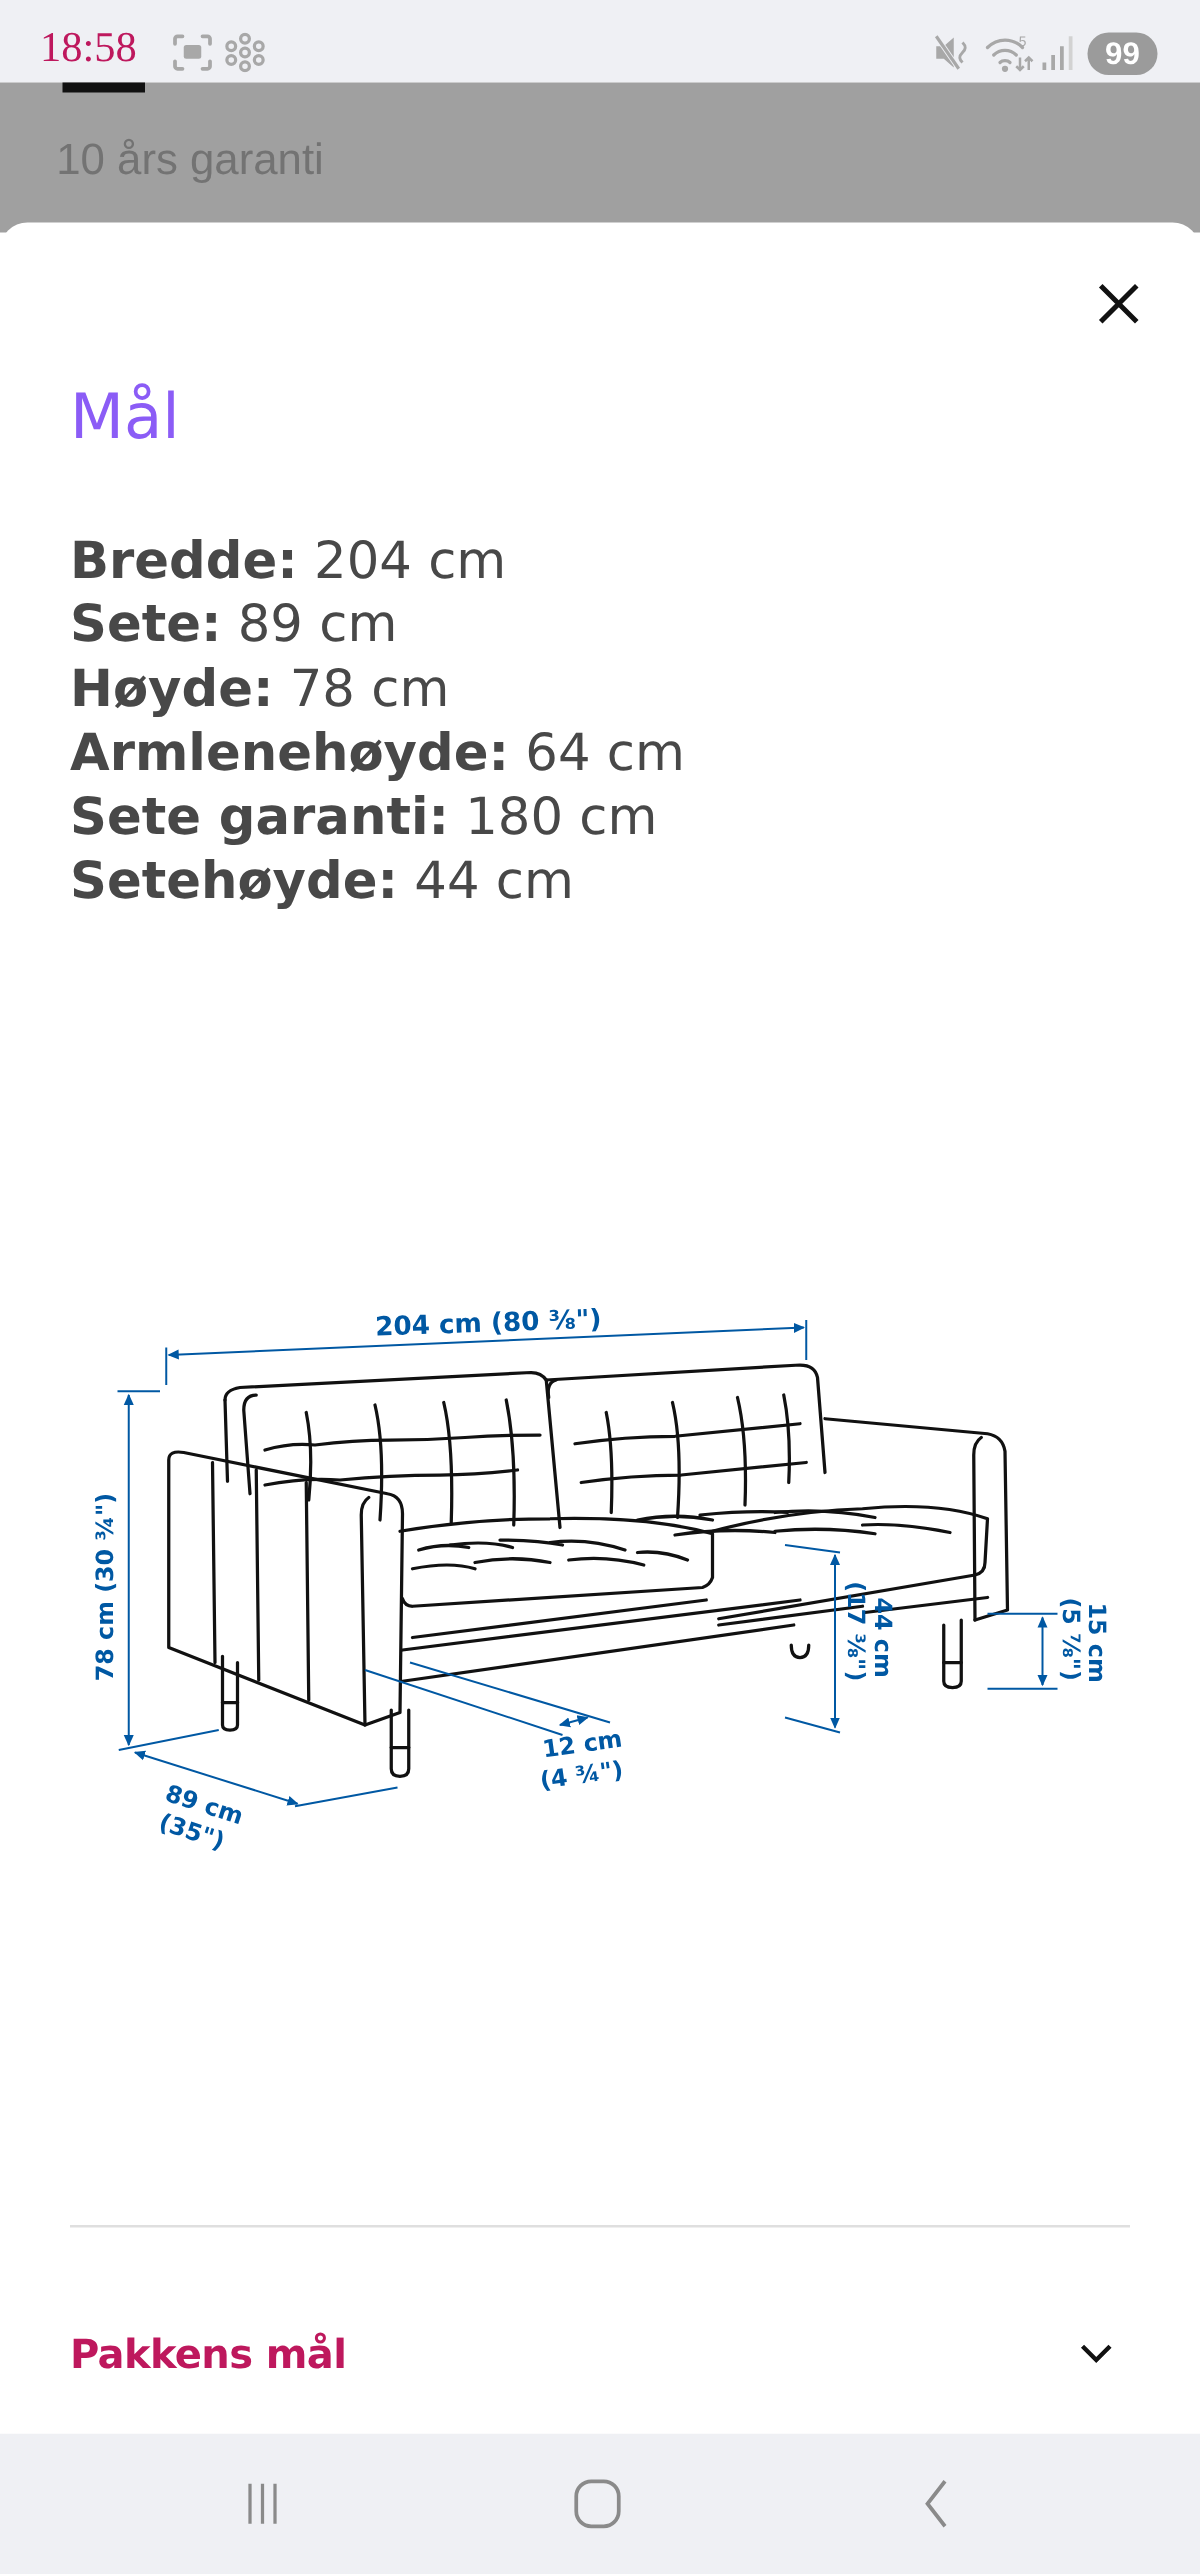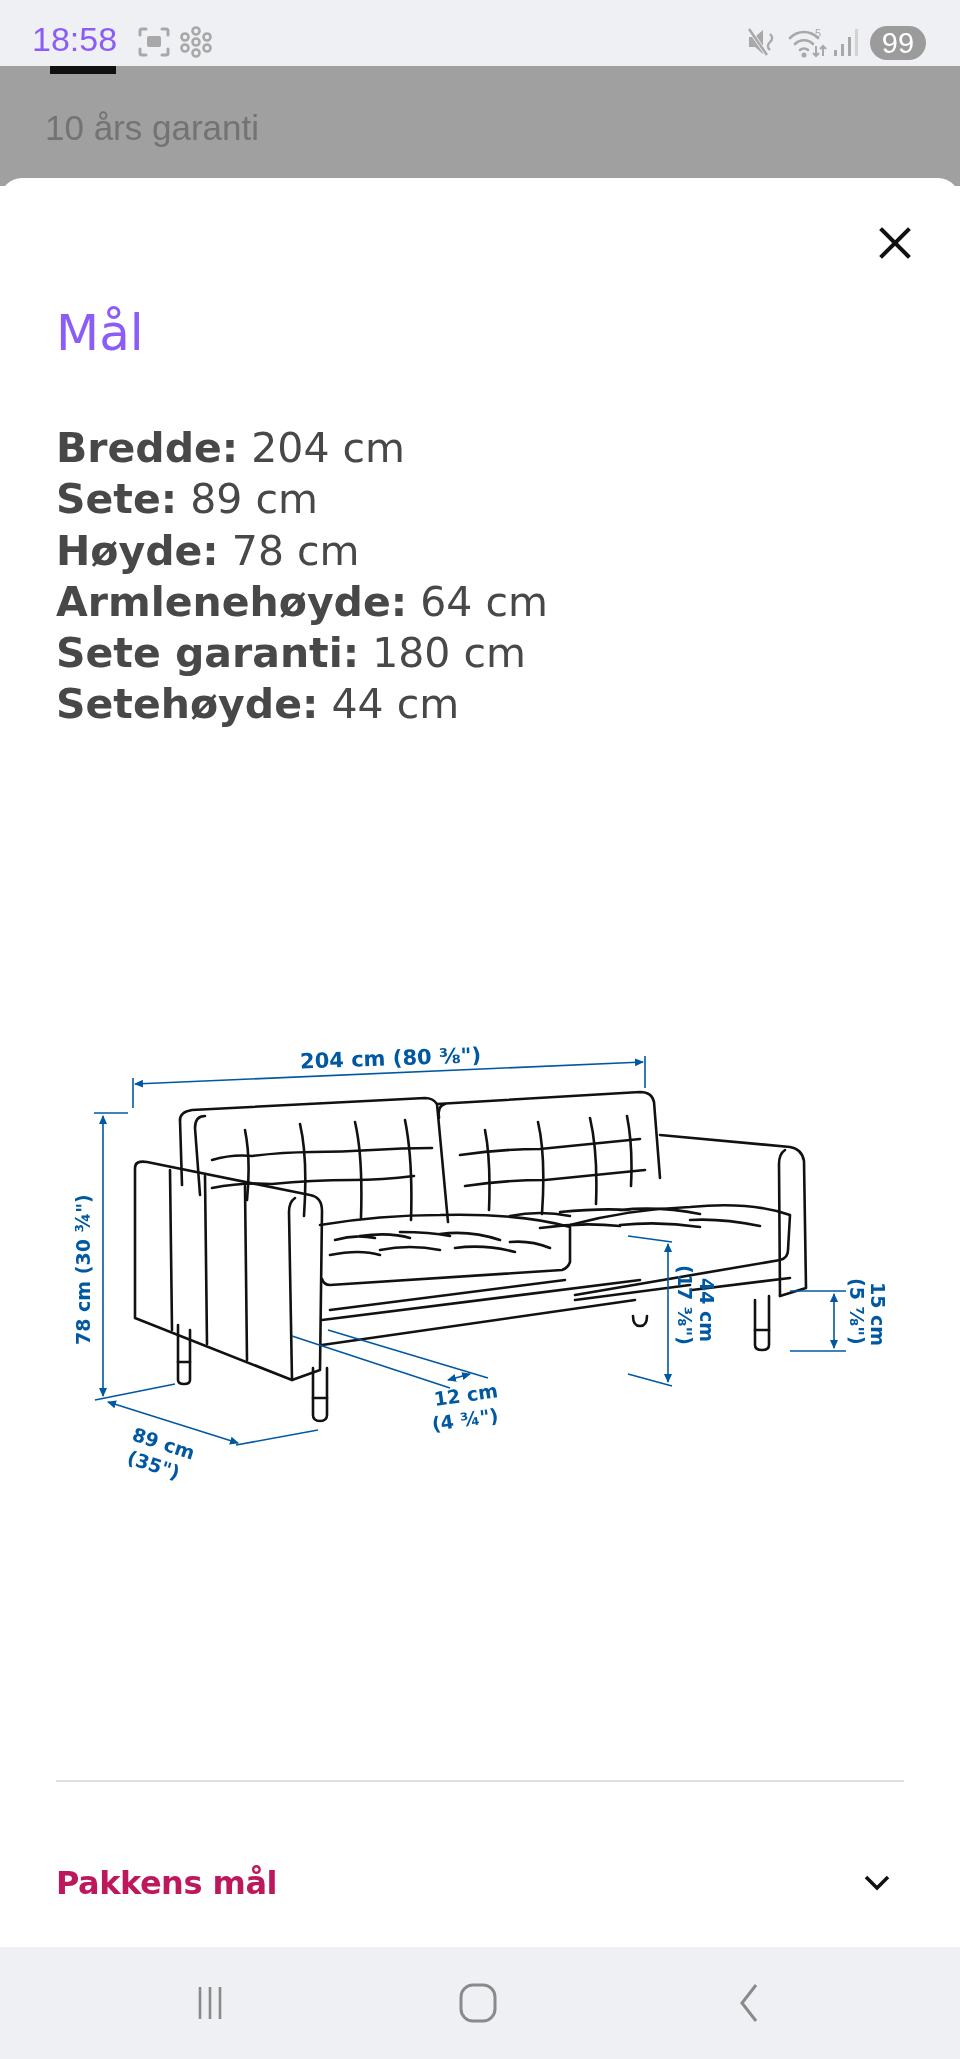--- a/index.html
+++ b/index.html
@@ -1,22 +1,22 @@
 <!DOCTYPE html>
 <html><head>
 <meta charset="utf-8">
 <style>
   * { box-sizing: border-box; margin: 0; padding: 0; }
   html, body { width: 960px; height: 2059px; overflow: hidden; background: #fff; }
   body { position: relative; font-family: "DejaVu Sans", "Liberation Sans", sans-serif; color: #111; }
 
   .status-bar { position: absolute; left: 0; top: 0; width: 960px; height: 66px; background: #eff0f4; }
-  .status-time { position: absolute; left: 32px; top: 20px; font-size: 34px; color: #8b5cf6; font-family: Liberation Sans, sans-serif; letter-spacing: 0px; }
+  .status-time { position: absolute; left: 32px; top: 20px; font-size: 34px; color: #be185d; font-family: Liberation Serif, serif; letter-spacing: 0px; }
   .status-icon { position: absolute; top: 26px; }
-  .battery-pill { position: absolute; left: 870px; top: 26px; width: 56px; height: 34px; border-radius: 17px; background: #9b9b9b; color: #fff; font-family: "Liberation Sans", sans-serif; font-weight: normal; font-size: 29px; display: flex; align-items: center; justify-content: center; }
+  .battery-pill { position: absolute; left: 870px; top: 26px; width: 56px; height: 34px; border-radius: 17px; background: #9b9b9b; color: #fff; font-family: "Liberation Sans", sans-serif; font-weight: bold; font-size: 25px; display: flex; align-items: center; justify-content: center; }
 
   .backdrop { position: absolute; left: 0; top: 66px; width: 960px; height: 120px; background: #a0a0a0; }
   .backdrop-tab-indicator { position: absolute; left: 50px; top: 66px; width: 66px; height: 8px; background: #111; }
   .backdrop-text { position: absolute; left: 45px; top: 108px; font-size: 35px; color: #737373; font-family: "Liberation Sans", sans-serif; }
 
   .sheet { position: absolute; left: 0; top: 178px; width: 960px; height: 1769px; background: #fff; border-radius: 22px 22px 0 0; }
   .close-btn { position: absolute; left: 870px; top: 218px; width: 50px; height: 50px; display: flex; align-items: center; justify-content: center; cursor: pointer; }
 
   .title { position: absolute; left: 56px; top: 304px; font-size: 50px; font-weight: normal; color: #8b5cf6; font-family: "DejaVu Sans", sans-serif; }
 

